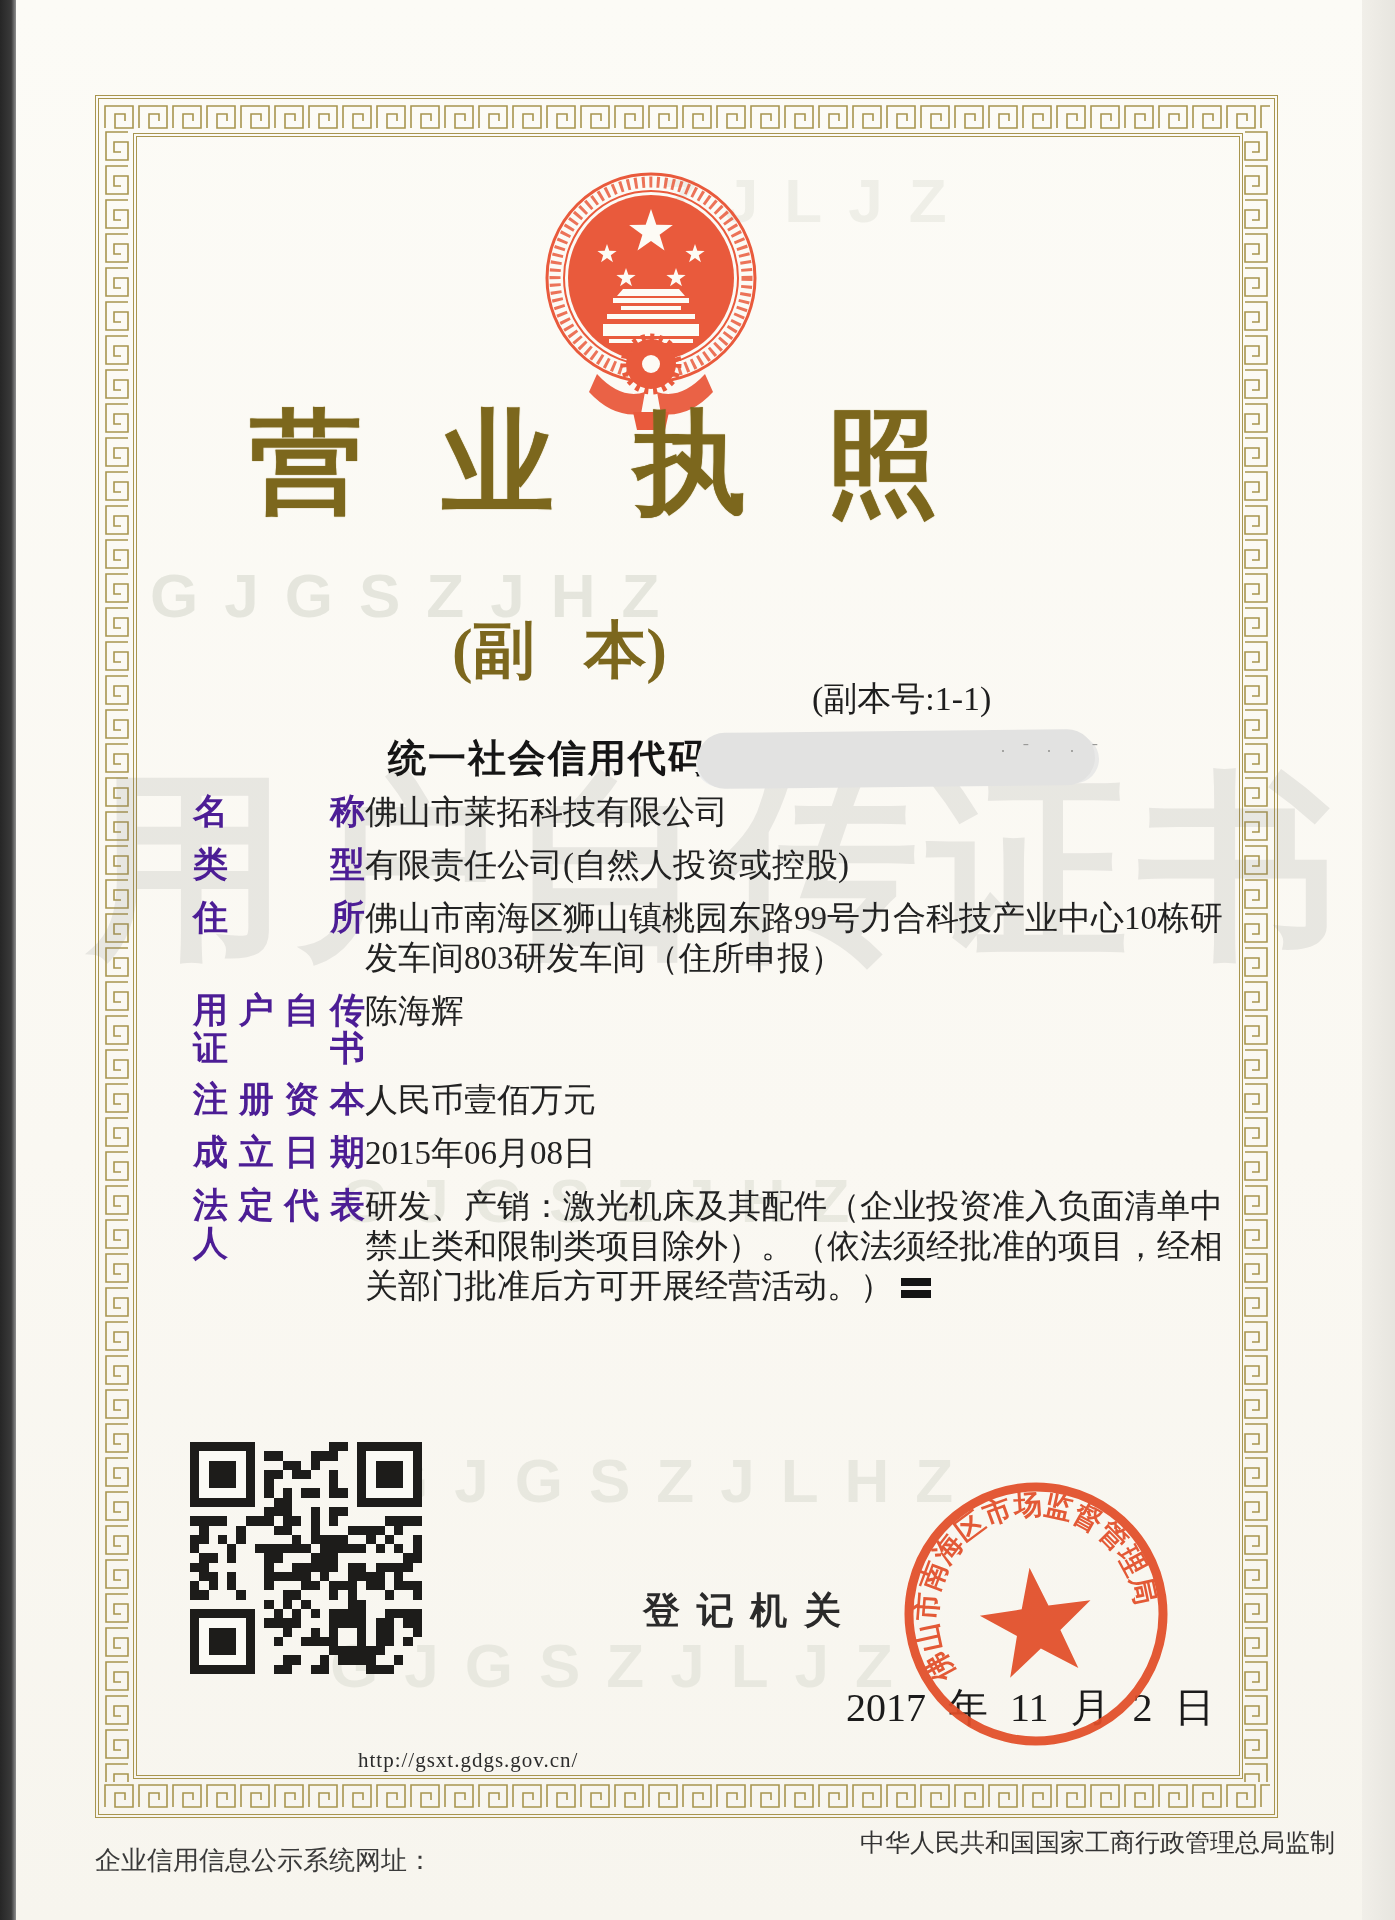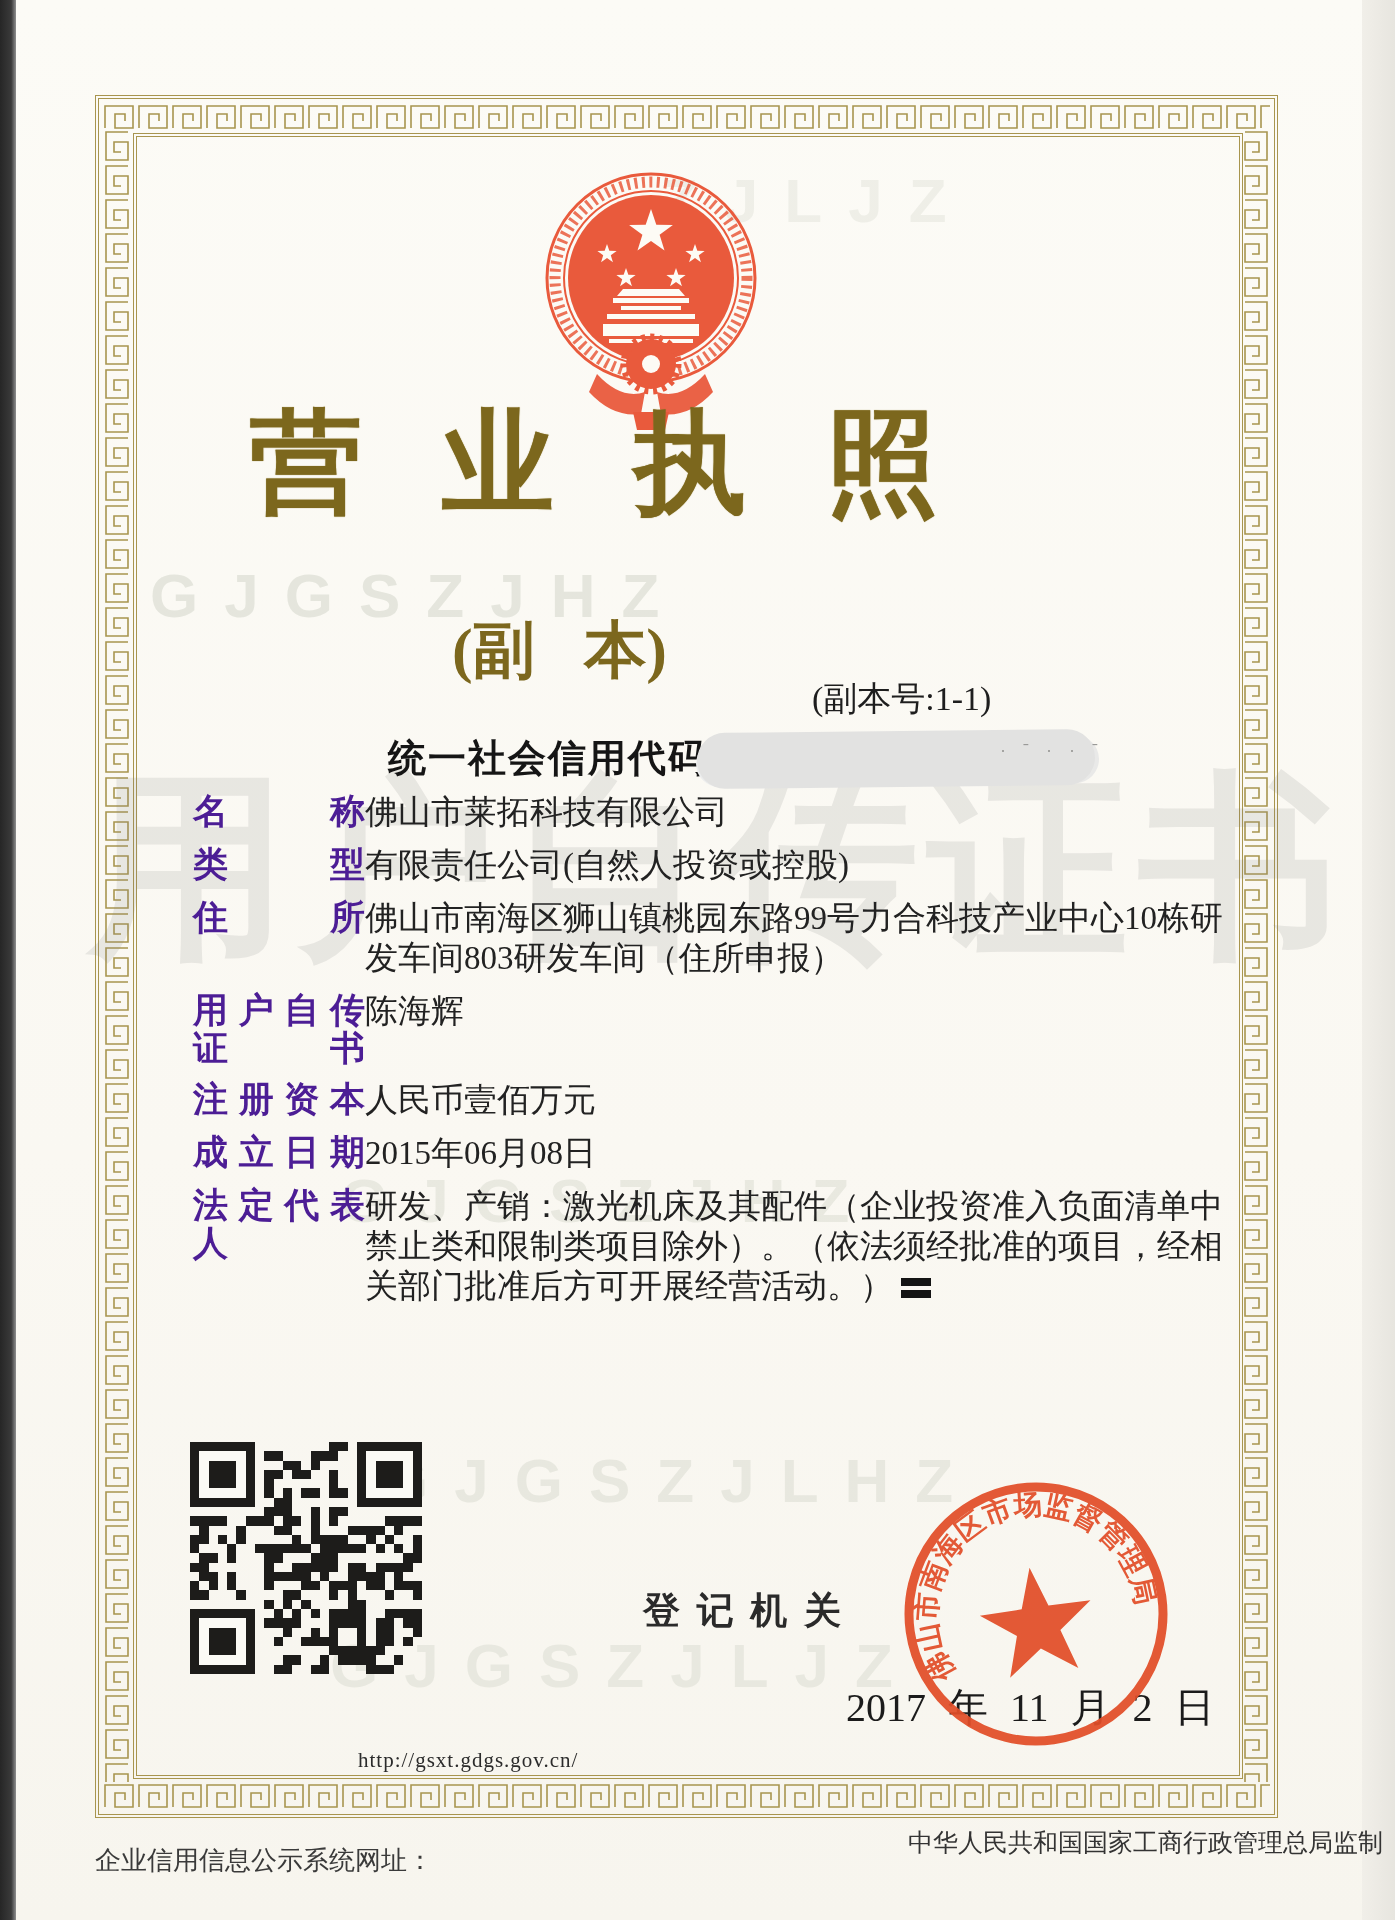--- a/index.html
+++ b/index.html
@@ -110,21 +110,21 @@
     position:absolute;left:358px;top:1748px;z-index:4;
     font-size:21px;color:#2b2b2b;letter-spacing:1px;
     font-family:"Liberation Serif","DejaVu Serif",serif;
   }
   .footer-left{
     position:absolute;left:95px;top:1843px;z-index:3;
     font-size:26px;color:#3a3a3a;font-family:Liberation Sans, sans-serif;
   }
   .footer-right{
     position:absolute;left:860px;top:1826px;z-index:3;
-    font-size:25px;color:#333;font-family:Liberation Mono, monospace;margin-left:48px;
+    font-size:25px;color:#333;font-family:Liberation Mono, monospace;
   }
 </style>
 </head>
 <body>
 
 <div class="scan-edge-left"></div>
 <div class="paper"></div>
 <div class="scan-edge-right"></div>
 
 <div class="frame-outer"></div>

